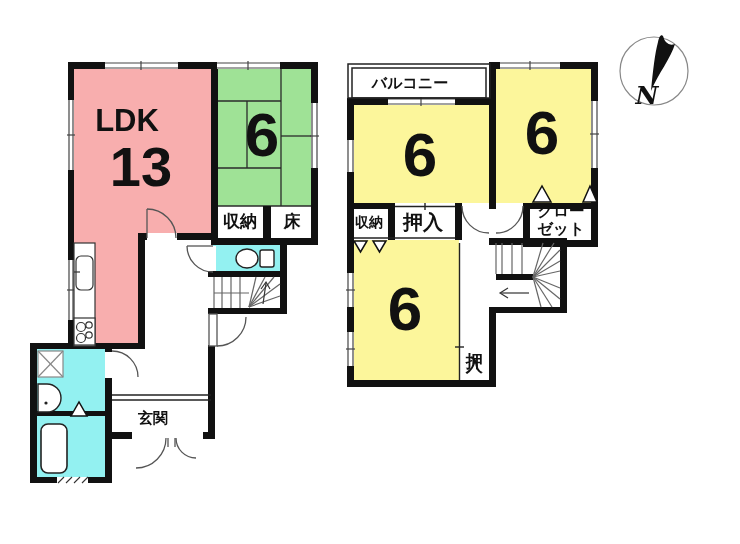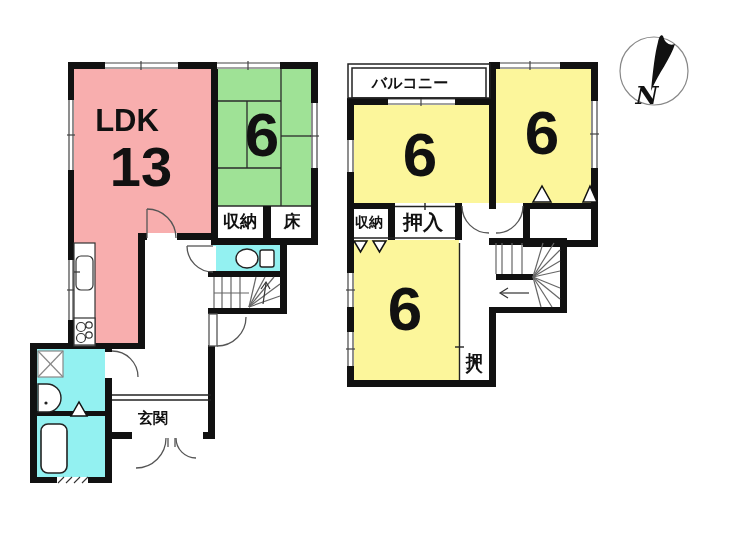--- a/index.html
+++ b/index.html
@@ -291,15 +291,16 @@
 <div class="lbl" style="left:262px;top:135px;font-size:62px;">6</div>
 <div class="lbl" style="left:240px;top:222px;font-size:17px;">収納</div>
 <div class="lbl" style="left:292px;top:222px;font-size:17px;">床</div>
 <div class="lbl" style="left:153px;top:418px;font-size:15px;">玄関</div>
 <div class="lbl" style="left:410px;top:83px;font-size:15px;">バルコニー</div>
 <div class="lbl" style="left:420px;top:155px;font-size:62px;">6</div>
 <div class="lbl" style="left:542px;top:133px;font-size:62px;">6</div>
 <div class="lbl" style="left:405px;top:309px;font-size:62px;">6</div>
 <div class="lbl" style="left:369px;top:222px;font-size:14px;">収納</div>
 <div class="lbl" style="left:423px;top:222px;font-size:20px;">押入</div>
+<div class="lbl" style="left:561px;top:220px;font-size:15.5px;width:50px;word-break:break-all;white-space:normal;">クローゼット</div>
 <div class="lbl vert" style="left:474px;top:342px;font-size:17px;">押入</div>
 <div class="lbl" style="left:647px;top:96px;font-size:25px;font-family:'DejaVu Serif',serif;font-style:italic;font-weight:bold;">N</div>
 </div>
 
 </body></html>

